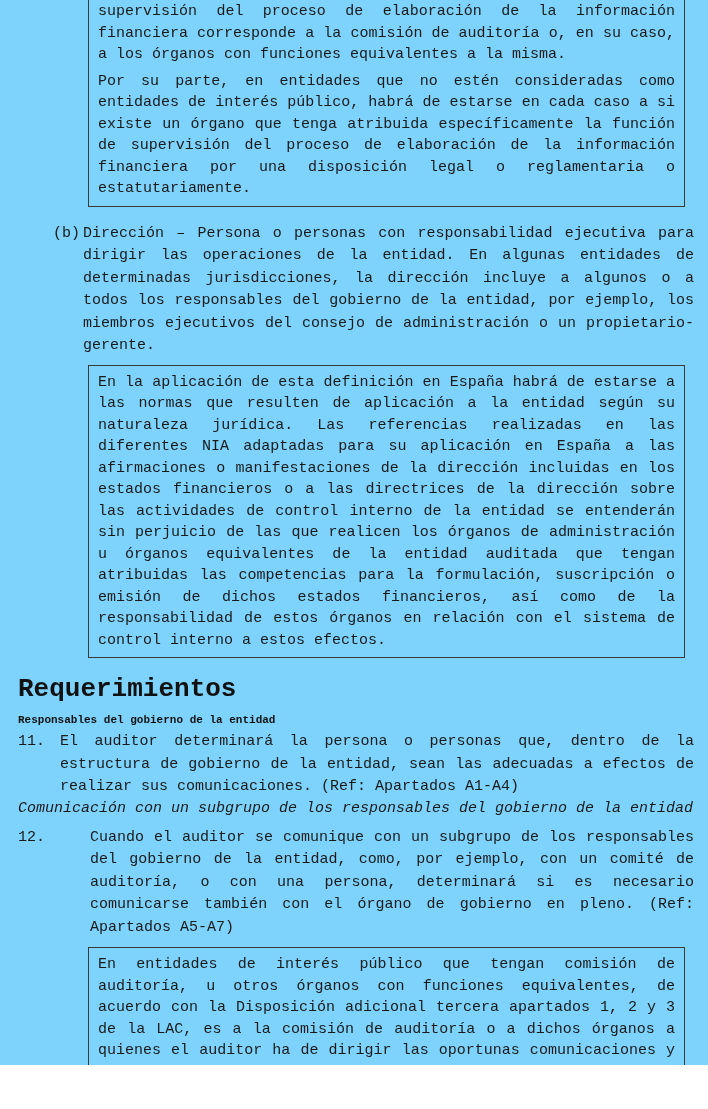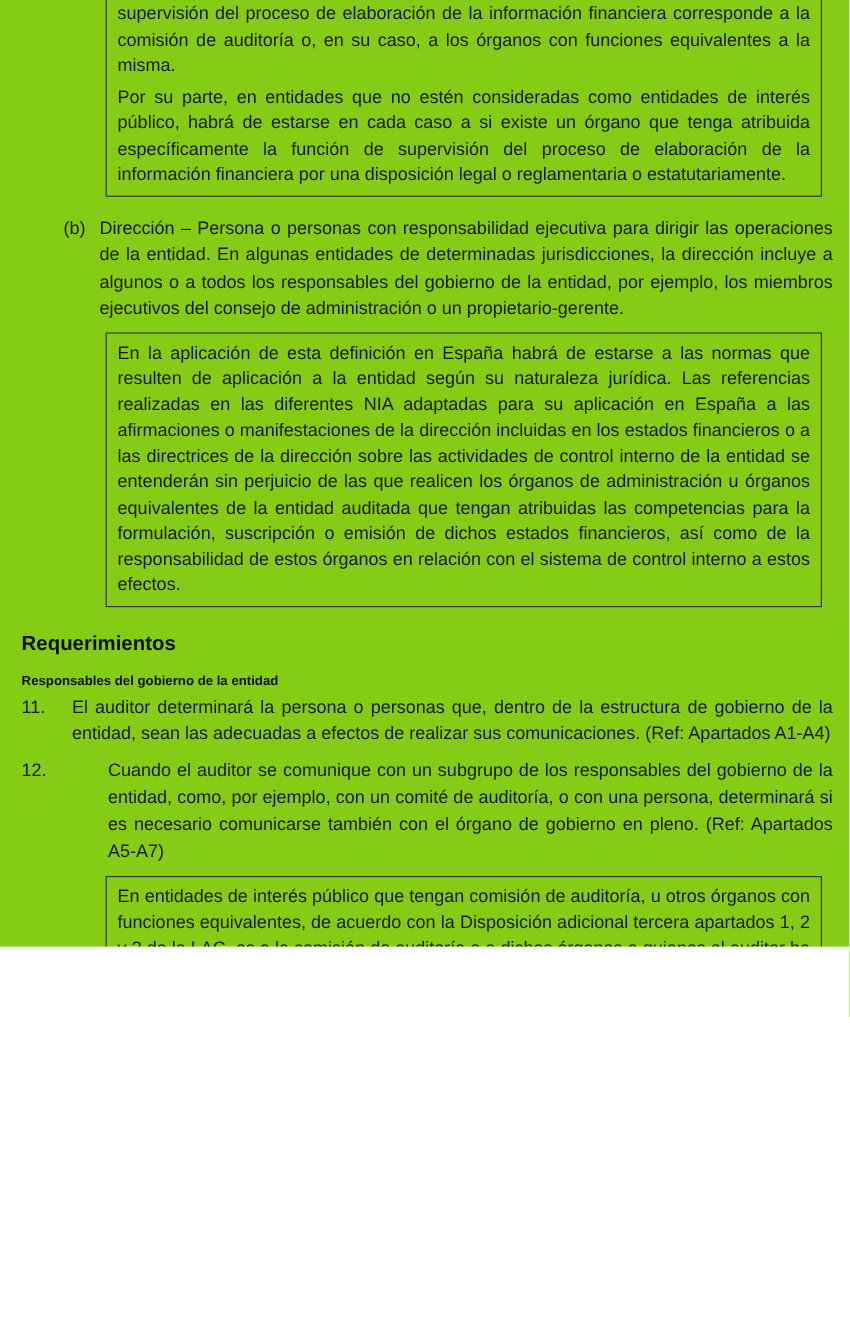--- a/index.html
+++ b/index.html
@@ -3,25 +3,25 @@
 <meta charset="utf-8">
 <style>
   html, body {
     margin: 0;
     padding: 0;
     background: #ffffff;
   }
   .page {
     position: relative;
     width: 708px;
-    height: 789px;
+    height: 1065px;
     overflow: hidden;
-    background: #84cc16;
+    background: #7dd3fc;
     color: #1a1a1a;
-    font-family: Liberation Sans, sans-serif;
+    font-family: Liberation Mono, monospace;
     font-size: 15px;
   }
   
   .inset-box {
     box-sizing: border-box;
     margin-left: 88px;
     width: 597px;
     border: 1.5px solid #3a3a3a;
     padding: 6px 9px 6px 9px;
   }
@@ -55,21 +55,21 @@
   }
   .item-b { margin-left: 53px; margin-top: 16px; }
   .item-b .item-num { flex: 0 0 30px; }
   .item-11 { margin-top: 0; }
   .item-12 { margin-top: 8px; gap: 30px; }
   .item-13 { margin-top: 8px; }
 
   
   h1.section-heading {
     margin: 18px 0 0 18px;
-    font-size: 17px;
+    font-size: 26px;
     font-weight: bold;
     line-height: 26px;
     color: #111111;
   }
   h2.subsection-heading {
     margin: 8px 0 0 18px;
     font-size: 11px;
     font-weight: bold;
     line-height: 21px;
     color: #111111;
@@ -106,20 +106,21 @@
 
   <h1 class="section-heading">Requerimientos</h1>
 
   <h2 class="subsection-heading">Responsables del gobierno de la entidad</h2>
 
   <div class="list-item item-11">
     <span class="item-num">11.</span>
     <p class="item-txt">El auditor determinará la persona o personas que, dentro de la estructura de gobierno de la entidad, sean las adecuadas a efectos de realizar sus comunicaciones. (Ref: Apartados A1-A4)</p>
   </div>
 
+  <h3 class="cross-heading cross-1">Comunicación con un subgrupo de los responsables del gobierno de la entidad</h3>
 
   <div class="list-item item-12">
     <span class="item-num">12.</span>
     <p class="item-txt">Cuando el auditor se comunique con un subgrupo de los responsables del gobierno de la entidad, como, por ejemplo, con un comité de auditoría, o con una persona, determinará si es necesario comunicarse también con el órgano de gobierno en pleno. (Ref: Apartados A5-A7)</p>
   </div>
 
   <div class="inset-box box3">
     <p>En entidades de interés público que tengan comisión de auditoría, u otros órganos con funciones equivalentes, de acuerdo con la Disposición adicional tercera apartados 1, 2 y 3 de la LAC, es a la comisión de auditoría o a dichos órganos a quienes el auditor ha de dirigir las oportunas comunicaciones y cualquier información relacionada con el desarrollo del trabajo de auditoría de cuentas exigidas en el artículo 36 de la LAC y en el artículo 11 del Reglamento UE n.º 537/2014, así como en el artículo 80.1.d) del RLAC en referencia a lo exigido en el artículo 529 quaterdecies, apartado 4.e), del TRLSC.</p>
   </div>
 

